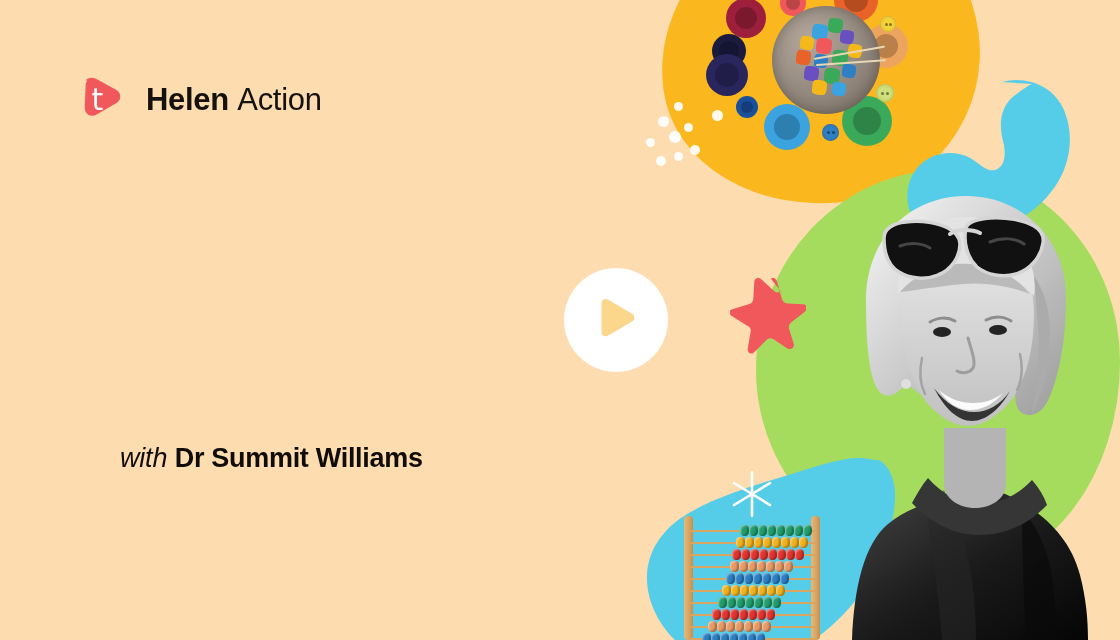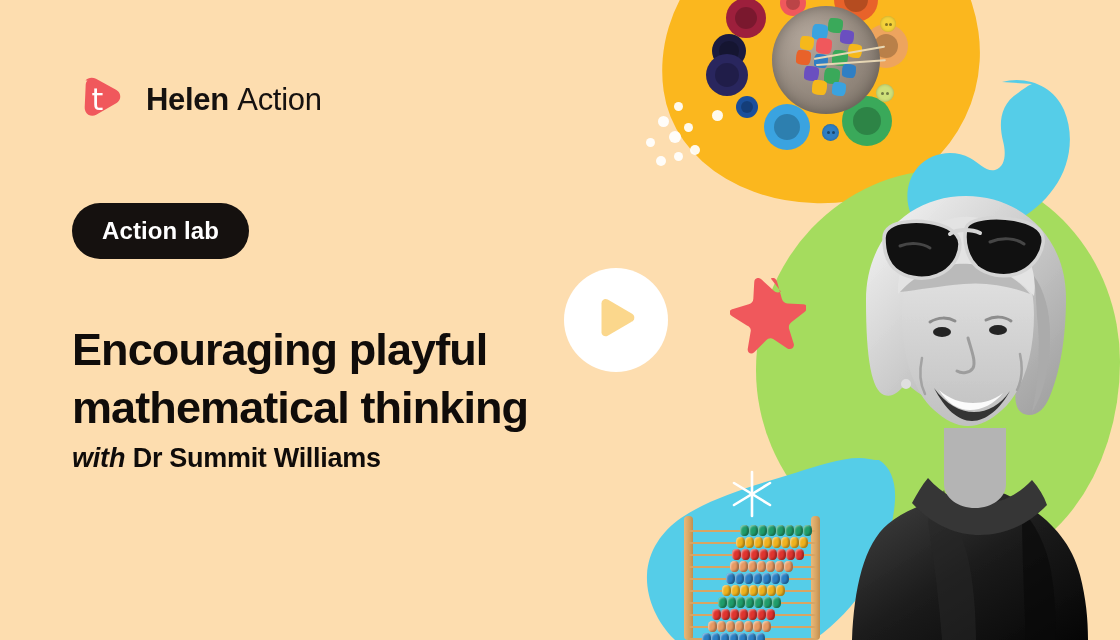--- a/index.html
+++ b/index.html
@@ -150,21 +150,21 @@
     color: #100c0a;
     font-size: 45px; font-weight: 700;
     line-height: 1.29; letter-spacing: -.9px;
   }
 
   
   .presenter {
     position: absolute; left: 72px; top: 443px;
     font-size: 27px; color: #100c0a;
   }
-  .presenter .with { font-style: italic; font-weight: 700; letter-spacing: -.2px; }
+  .presenter .with { font-style: italic; font-weight: 400; letter-spacing: -.2px; margin-left: 48px; }
   .presenter .name { font-weight: 700; letter-spacing: -.3px; }
 
   
   .play-btn {
     position: absolute; left: 564px; top: 268px;
     width: 104px; height: 104px;
     border-radius: 50%;
     background: #ffffff;
     border: none; padding: 0; margin: 0;
     cursor: pointer;
@@ -423,28 +423,21 @@
       <svg width="56" height="56" viewBox="0 0 56 56" aria-hidden="true">
         <path d="M13.5 8.5c2.5-3.2 7-3.6 10.5-1.8l20 11c4 2.2 5.5 7 3.2 10.6-.7 1.2-1.8 2.2-3 2.9l-20 11.6c-4 2.3-9 .6-10.8-3.6-.6-1.4-.8-2.8-.7-4.2l1-22.2c.1-1.6.5-3 1.8-4.3z" fill="#f0585c"></path>
       </svg>
       <span class="t">t</span>
     </div>
     <div class="wordmark">
       <span class="b">Helen</span><span>&nbsp;</span><span class="l">Action</span>
     </div>
   </div>
 
-  <div class="badge">
-    <span>Action lab</span>
-  </div>
-
-  <h1 class="headline">
-    <span>Encouraging playful</span><br>
-    <span>mathematical thinking</span>
-  </h1>
+
 
   <div class="presenter">
     <span class="with">with</span>
     <span class="name">Dr Summit Williams</span>
   </div>
 
   <button class="play-btn" aria-label="Play">
     <span style="display:block; width:40px; height:44px;">
       <svg width="40" height="44" viewBox="0 0 40 44" aria-hidden="true">
         <path d="M5.5 5.2c0-3.2 3.4-5.2 6.2-3.6l24.4 14.2c2.7 1.6 3 5.4.6 7.4l-.6.4L11.7 37.8c-2.8 1.6-6.2-.4-6.2-3.6z" fill="#fbd78c"></path>

